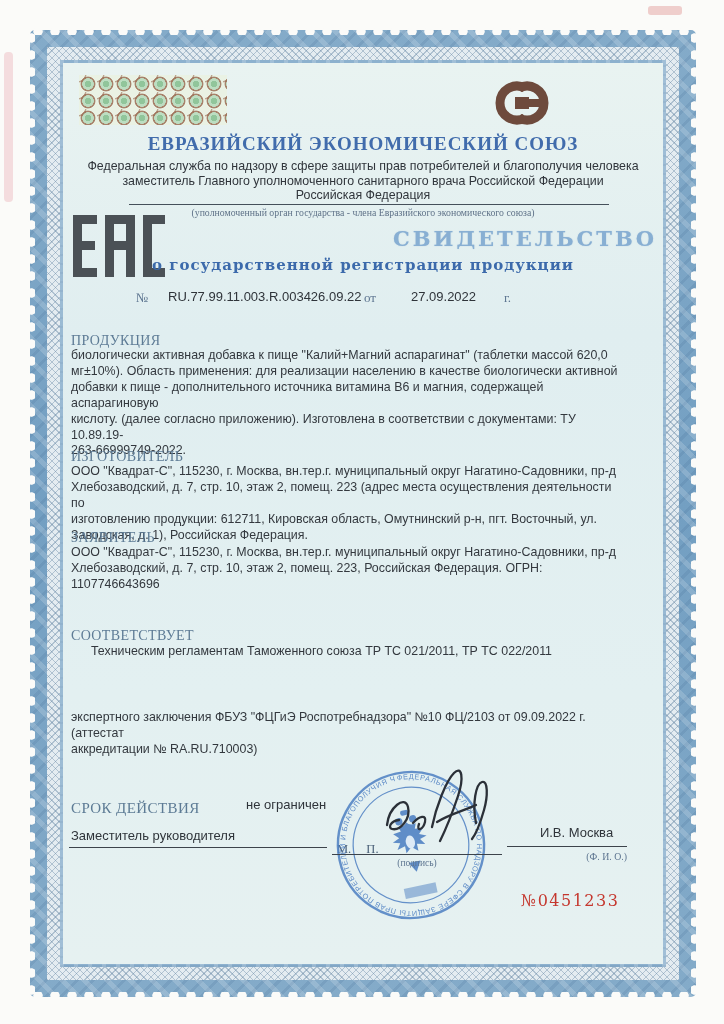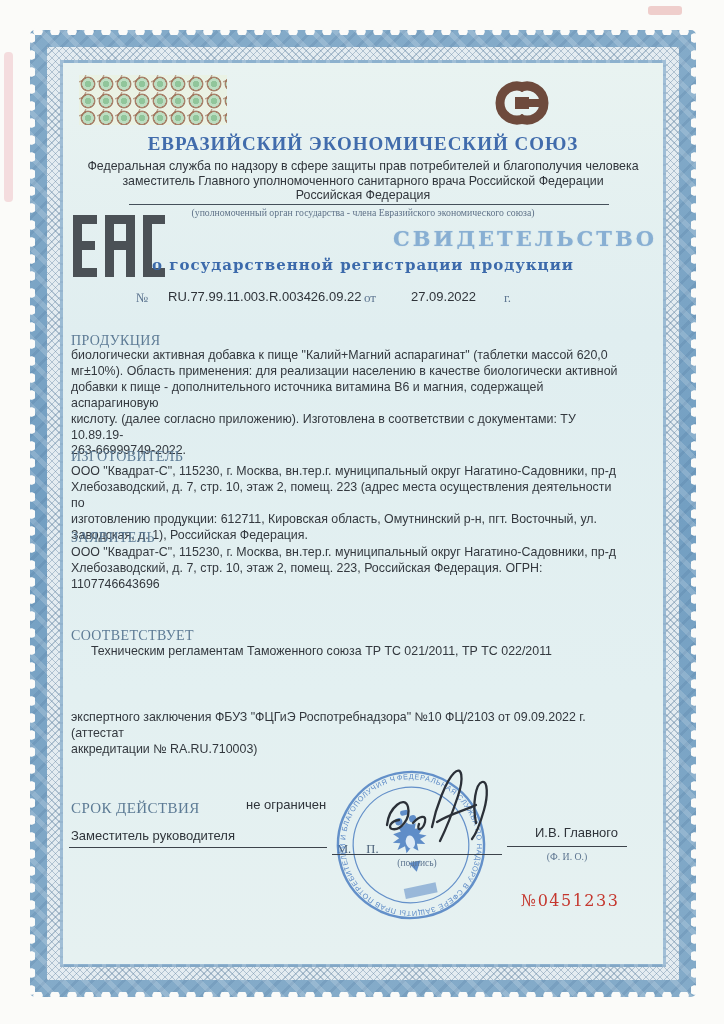--- a/index.html
+++ b/index.html
@@ -123,21 +123,21 @@
     color:#46607c;white-space:pre-line;
   }
   .mp{position:absolute;left:268px;top:771px;font-family:"Liberation Serif", serif;
       font-size:12.5px;color:#4a6078;word-spacing:12px;}
   .line-center{left:263px;top:783px;width:170px;}
   .sign-caption{position:absolute;left:263px;top:787px;width:170px;text-align:center;
       font-family:"Liberation Serif", serif;font-size:9.5px;color:#5d7590;}
   .name{position:absolute;left:455px;top:754px;width:105px;text-align:center;
       font-size:13px;color:#2f343a;}
   .line-right{left:438px;top:775px;width:120px;}
-  .name-caption{position:absolute;left:438px;top:780px;width:120px;text-align:center;
+  .name-caption{position:absolute;left:438px;top:780px;width:120px;text-align:right;
       font-family:"Liberation Serif", serif;font-size:9.8px;color:#5d7590;}
   .stamp{position:absolute;left:266px;top:698px;transform:rotate(-12deg);}
   .signature{position:absolute;left:308px;top:690px;}
   .serial{
     position:absolute;left:452px;top:820px;
     font-family:"DejaVu Serif", serif;font-size:16px;letter-spacing:1.5px;
     color:#c5372e;
   }
 </style>
 </head>
@@ -263,21 +263,21 @@
               <path d="M36 62 C42 55 50 53 48 61 C46 69 39 71 42 63"></path>
               <path d="M55 66 C59 46 69 20 77 12 C85 4 87 17 81 35 C75 53 67 72 63 80"></path>
               <path d="M60 61 C73 53 89 49 99 44"></path>
               <path d="M99 62 C95 42 99 23 105 21 C111 19 111 35 107 49 C103 63 99 73 95 78"></path>
             </g>
           </svg>
 
           <div class="line line-center"></div>
           <div class="sign-caption">(подпись)</div>
 
-          <div class="name">И.В. Главного</div>
+          <div class="name">И.В. Москва</div>
           <div class="line line-right"></div>
           <div class="name-caption">(Ф. И. О.)</div>
 
           <div class="serial">№0451233</div>
 
         </div>
       </div>
     </div>
   </div>
 </div>

